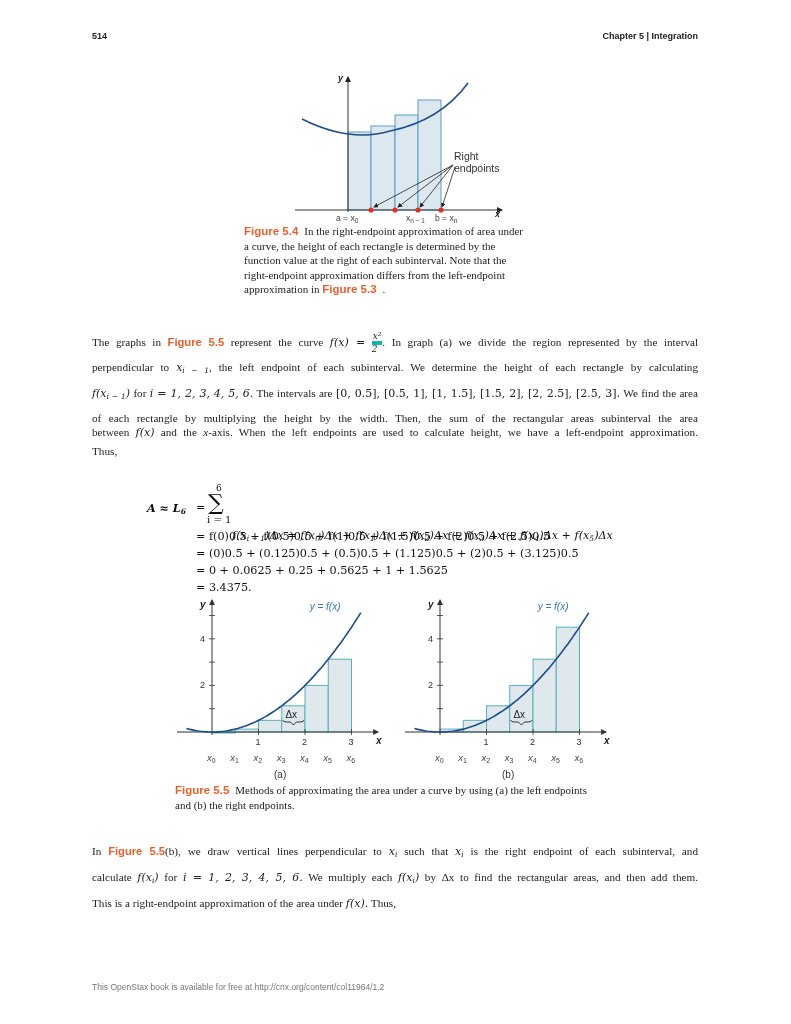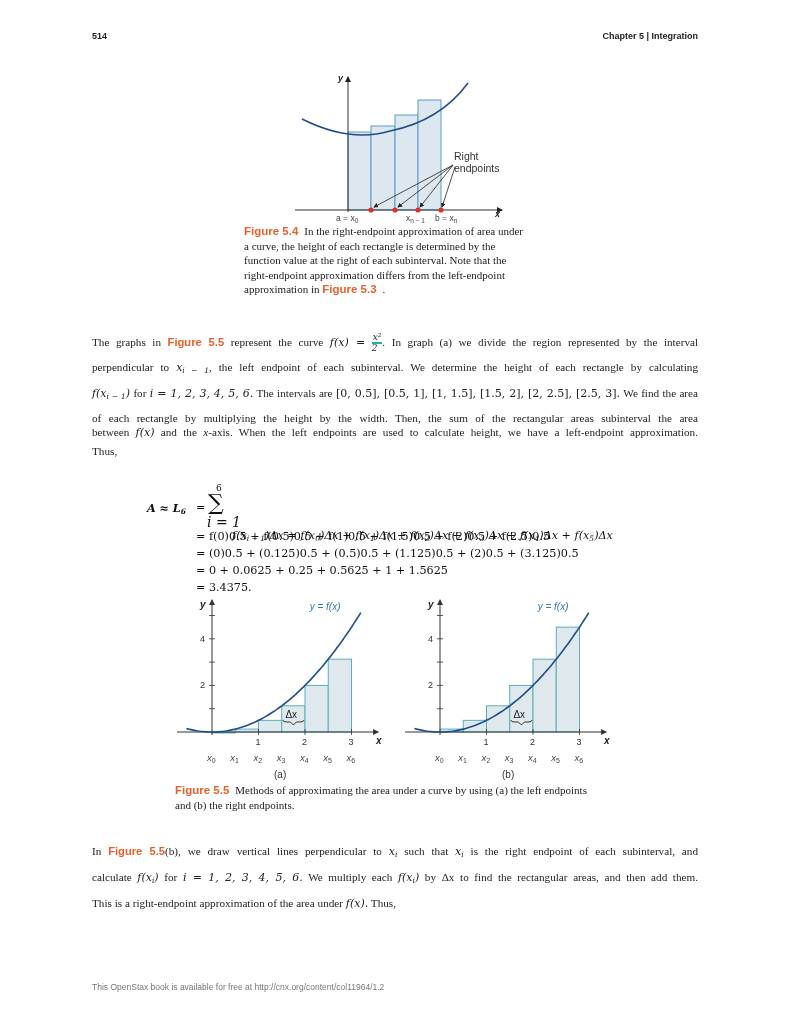--- a/index.html
+++ b/index.html
@@ -13,21 +13,21 @@
   .caption .fig-ref { font-size:11.5px; margin-right:6px; }
   .para { position:absolute; left:92px; width:606px; font-size:11.2px; color:#222; text-align:justify; }
   .para .ln { display:block; height:auto; white-space:nowrap; text-align:justify; text-align-last:justify; }
   .para .ln.last { text-align-last:left; }
   .m { font-family:"DejaVu Serif", serif; font-style:italic; font-size:11px; }
   .mr { font-family:"DejaVu Serif", serif; font-size:11px; }
   .eq { position:absolute; font-family:"DejaVu Serif", serif; font-size:11.2px; color:#111; white-space:nowrap; }
   sub { font-size:7.5px; vertical-align:-2px; }
   svg text { font-family:"Liberation Sans", sans-serif; }
   .frac { display:inline-block; vertical-align:middle; text-align:center; line-height:9px; font-size:9px; }
-  .frac .num { display:block; border-bottom:2px solid #14b8a6; padding:0 1px; }
+  .frac .num { display:block; border-bottom:4px solid #14b8a6; padding:0 1px; }
   .frac .den { display:block; }
 </style>
 </head>
 <body>
 
 <div class="hdr left">514</div>
 <div class="hdr right">Chapter 5 | Integration</div>
 
 <svg style="position:absolute; left:290px; top:65px;" width="230" height="160" viewBox="0 0 230 160">
   <defs>
@@ -93,21 +93,21 @@
   <div class="ln" style="line-height:14px; margin-top:3px;">of each rectangle by multiplying the height by the width. Then, the sum of the rectangular areas subinterval the area</div>
   <div class="ln" style="line-height:14px;">
     <span>between</span> <span class="m">f(x)</span> <span>and the</span> <i>x</i><span>-axis. When the left endpoints are used to calculate height, we have a left-endpoint approximation.</span>
   </div>
   <div class="ln last" style="line-height:22px;">Thus,</div>
 </div>
 
 <div class="eq" style="left:147px; top:501px; font-style:italic; font-weight:bold;"><span>A ≈ L</span><sub>6</sub></div>
 <div class="eq" style="left:216px; top:483px; font-size:9px;">6</div>
 <div class="eq" style="left:208px; top:490px; font-size:22px;">∑</div>
-<div class="eq" style="left:207px; top:514px; font-size:14px; font-style:italic;">i = 1</div>
+<div class="eq" style="left:207px; top:514px; font-size:10px; ">i = 1</div>
 <div class="eq" style="left:196px; top:501px;">=</div>
 <div class="eq" style="left:232px; top:529px; font-style:italic;">f(x<sub>i − 1</sub>)Δx = f(x<sub>0</sub>)Δx + f(x<sub>1</sub>)Δx + f(x<sub>2</sub>)Δx + f(x<sub>3</sub>)Δx + f(x<sub>4</sub>)Δx + f(x<sub>5</sub>)Δx</div>
 <div class="eq" style="left:196px; top:530px;">= f(0)0.5 + f(0.5)0.5 + f(1)0.5 + f(1.5)0.5 + f(2)0.5 + f(2.5)0.5</div>
 <div class="eq" style="left:196px; top:547px;">= (0)0.5 + (0.125)0.5 + (0.5)0.5 + (1.125)0.5 + (2)0.5 + (3.125)0.5</div>
 <div class="eq" style="left:196px; top:564px;">= 0 + 0.0625 + 0.25 + 0.5625 + 1 + 1.5625</div>
 <div class="eq" style="left:196px; top:581px;">= 3.4375.</div>
 
 <svg id="chart-a" style="position:absolute; left:172px; top:595px;" width="225" height="175">
     <defs>
       <marker id="arr-figure-5-5a" markerWidth="6" markerHeight="6" refX="5" refY="3" orient="auto">

